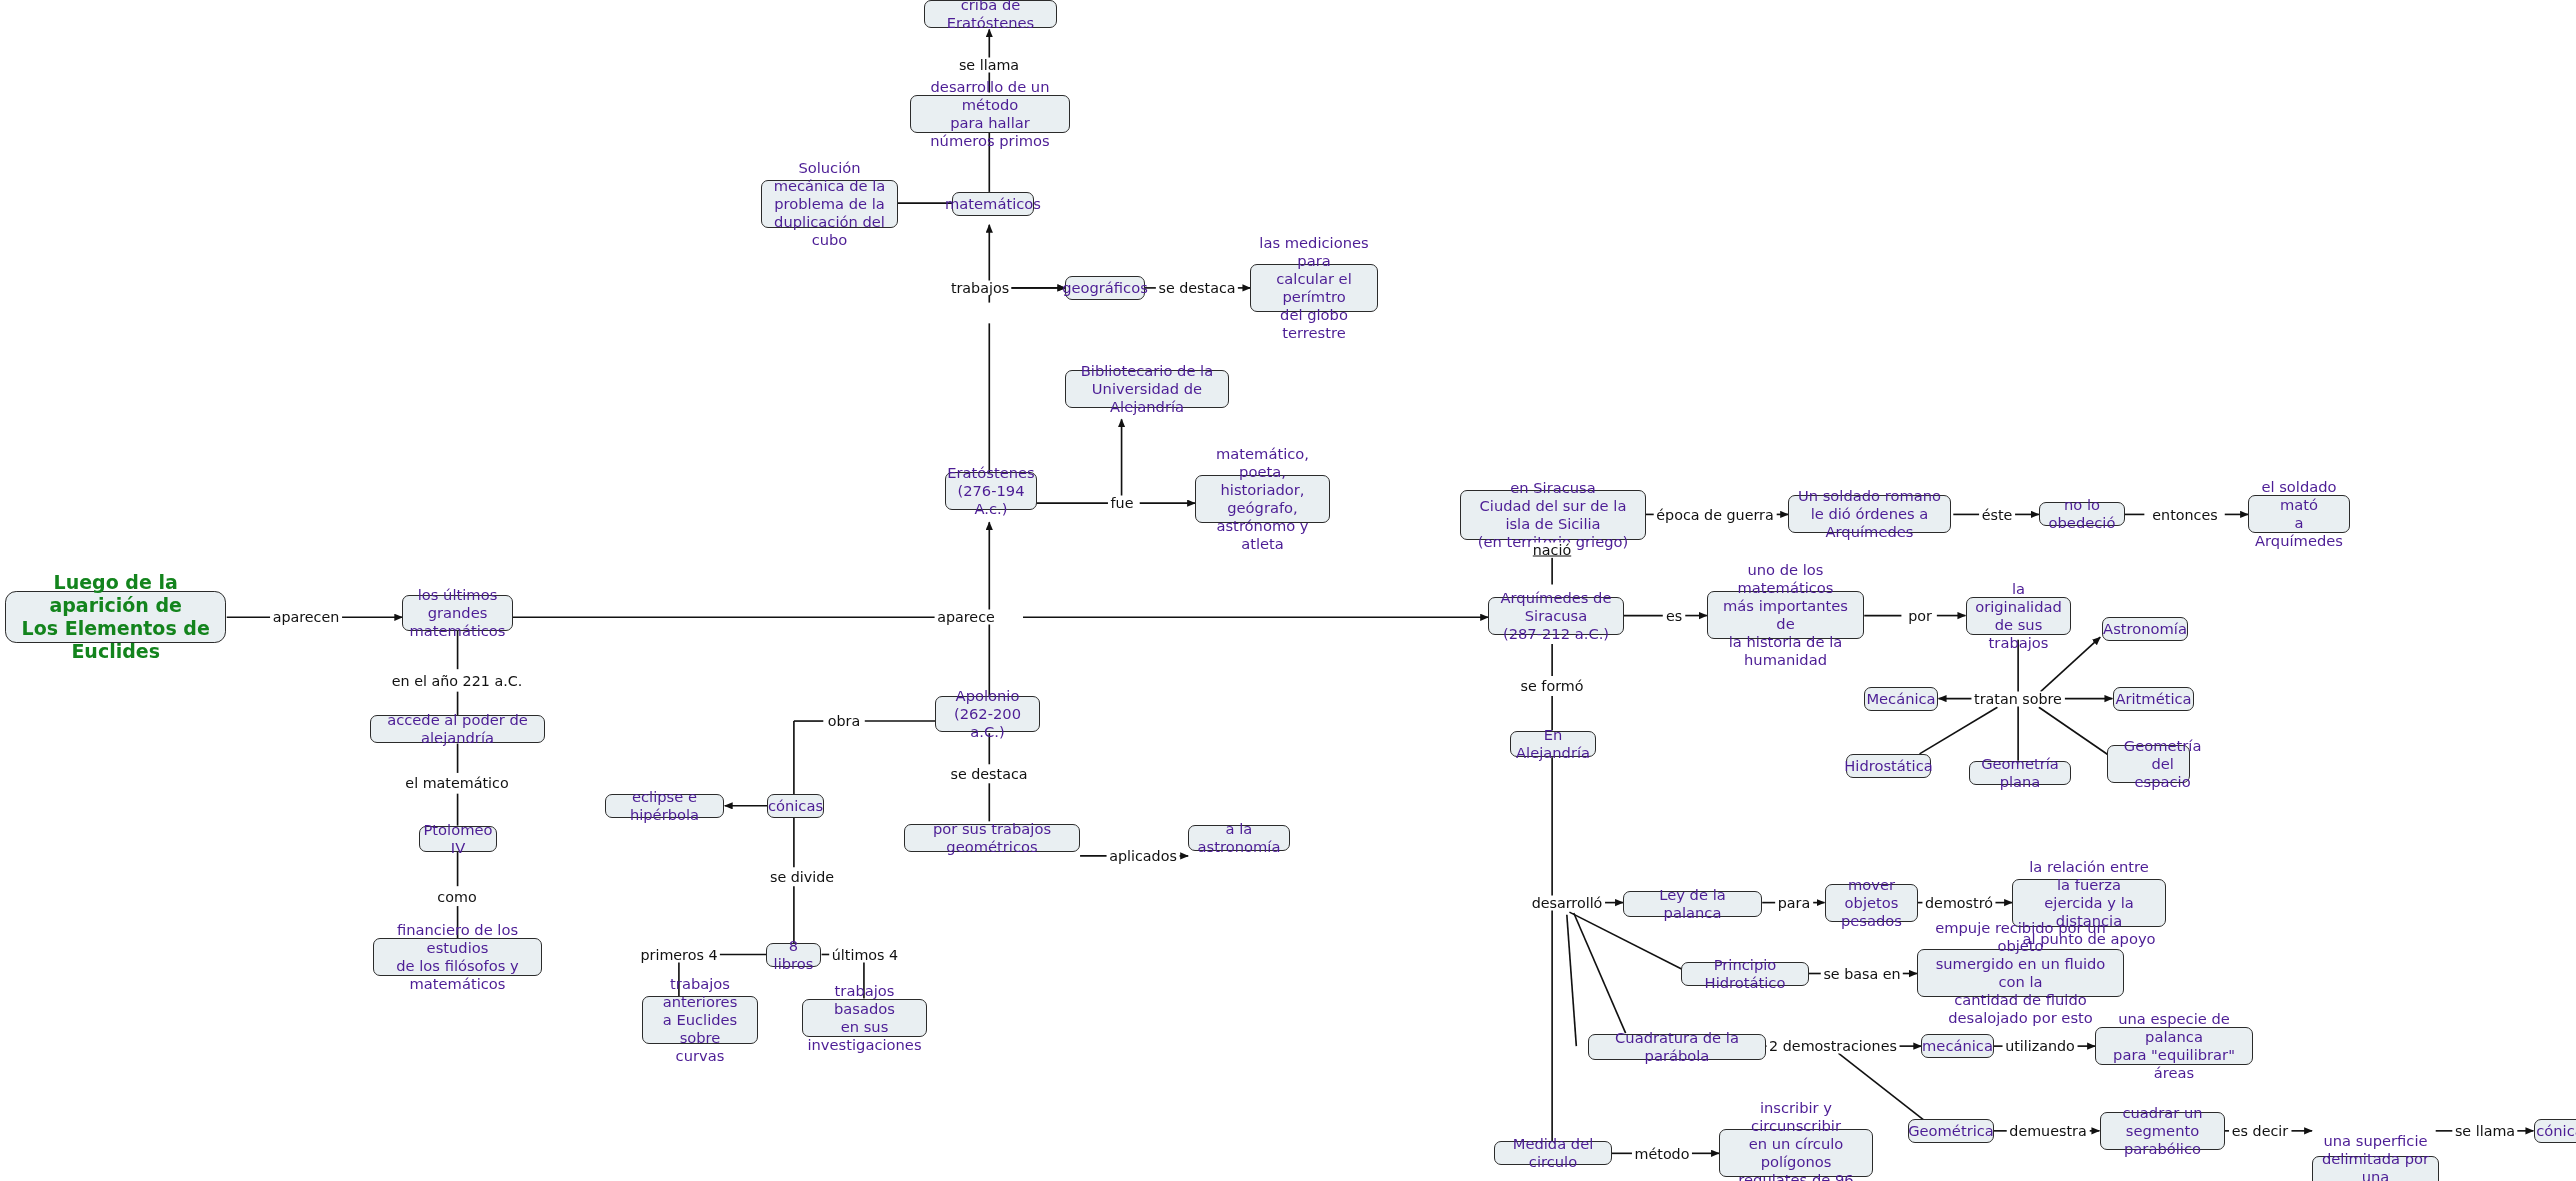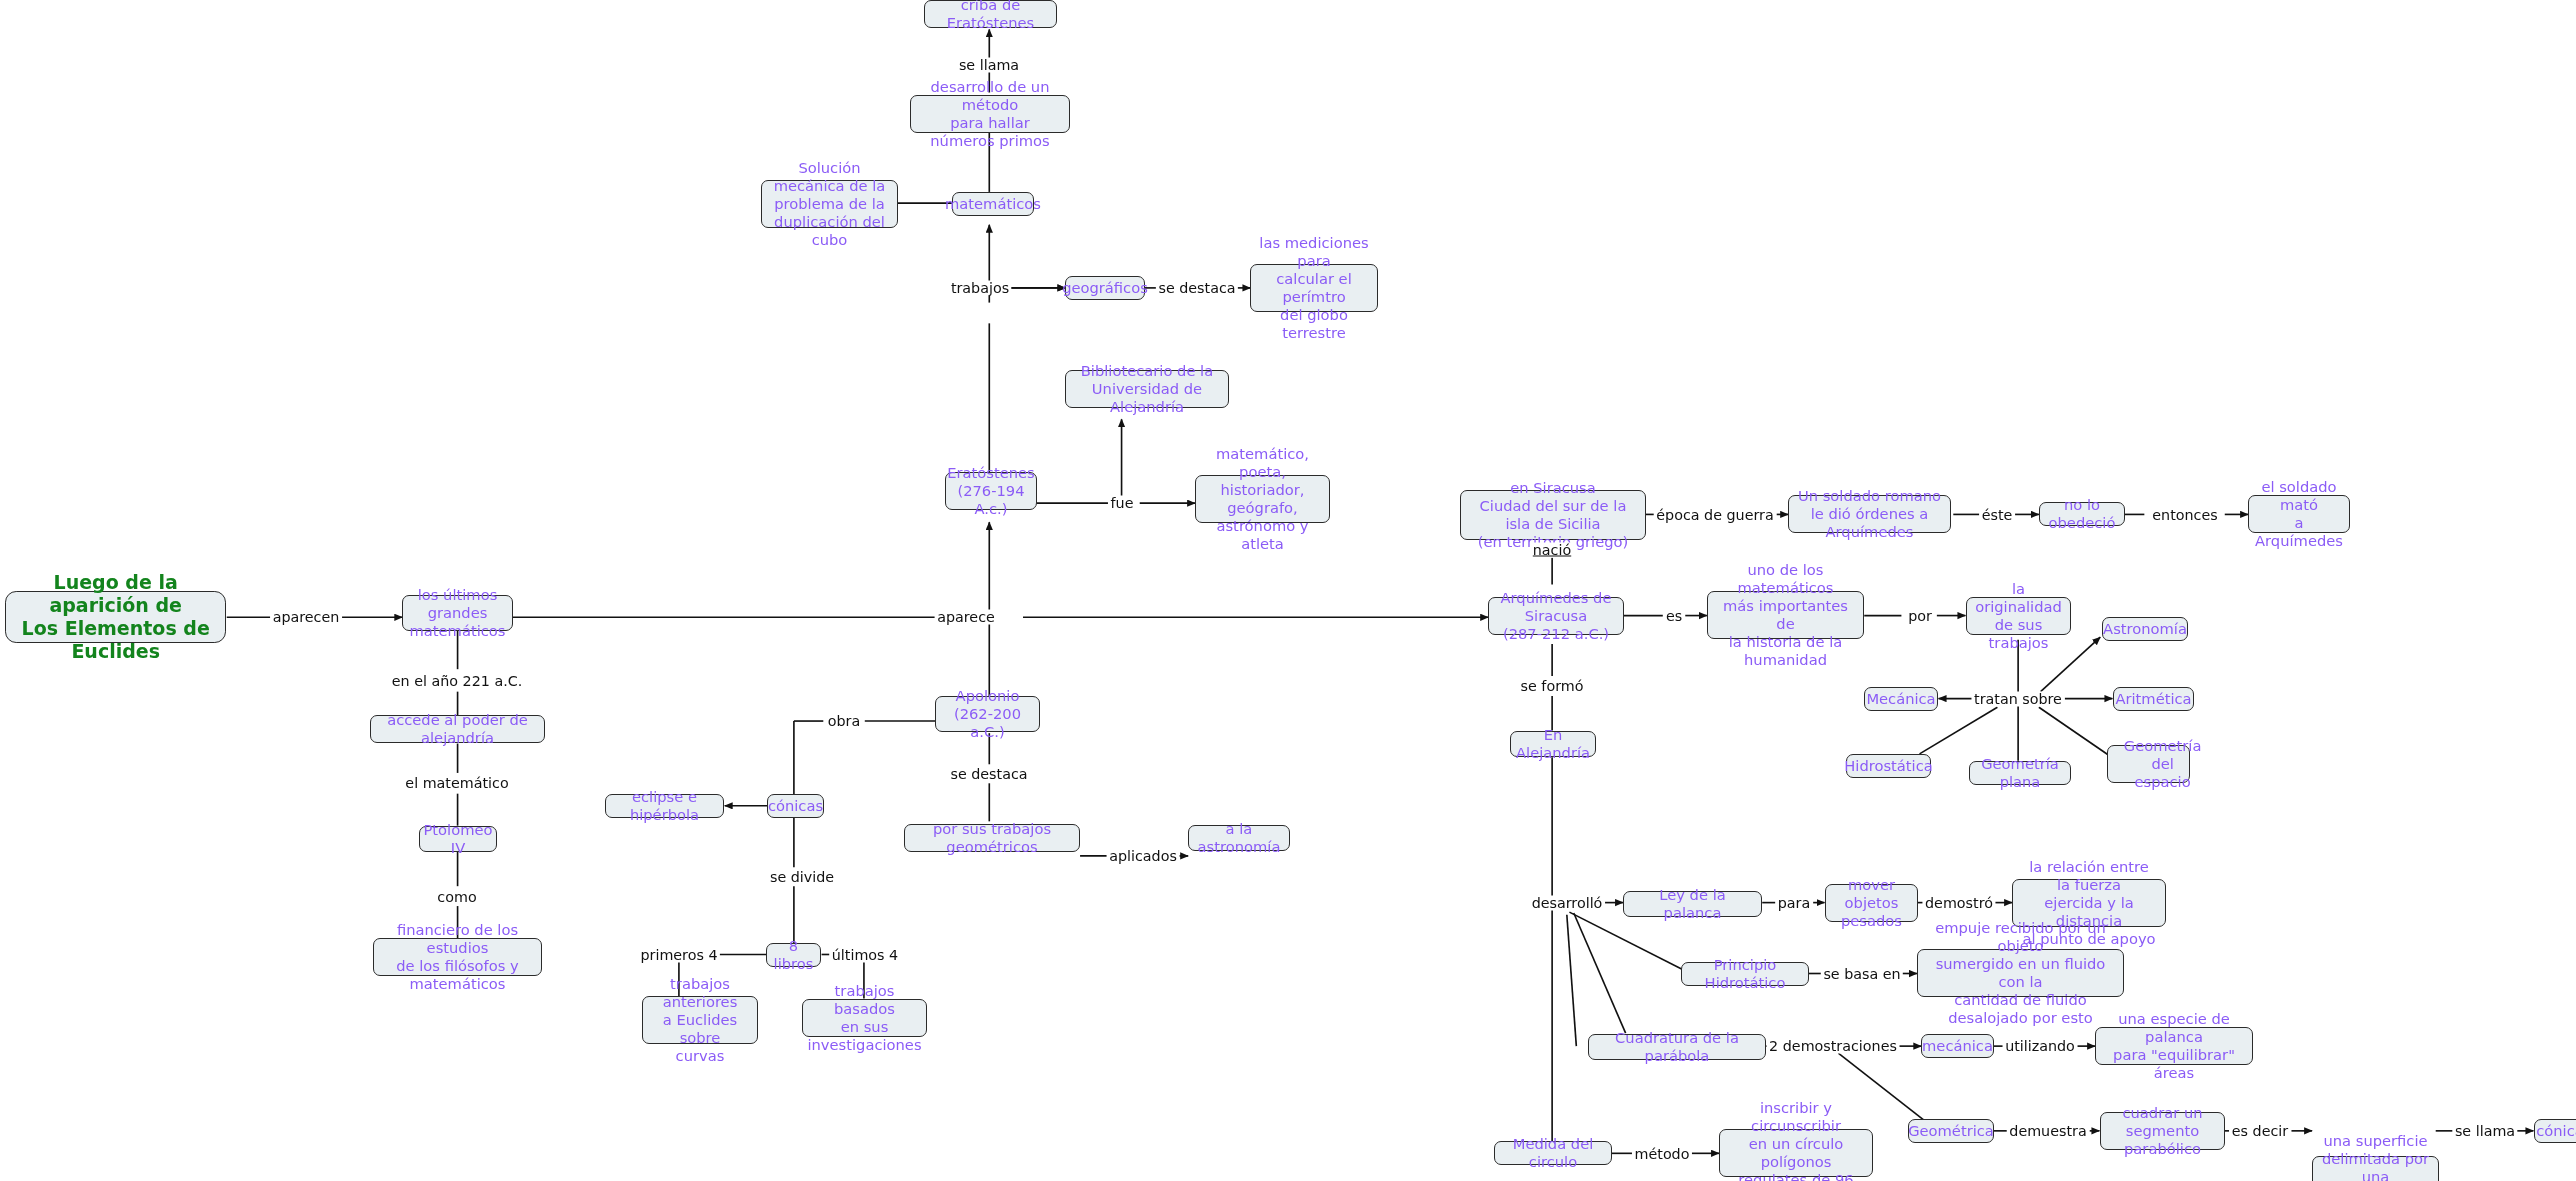--- a/index.html
+++ b/index.html
@@ -5,21 +5,21 @@
   html,body{margin:0;padding:0;background:#ffffff;}
   body{font-family:"DejaVu Sans","Liberation Sans",sans-serif;}
   #canvas{position:relative;width:2576px;height:1181px;background:#fff;overflow:hidden;}
   #wires{position:absolute;left:0;top:0;width:2576px;height:1181px;}
   .node{
     position:absolute;
     box-sizing:border-box;
     background:#e9eff2;
     border:1.4px solid #2b2b2b;
     border-radius:7px;
-    color:#8b5cf6;
+    color:#4c1d95;
     font-size:14.7px;
     line-height:1.22;
     text-align:center;
     display:flex;
     align-items:center;
     justify-content:center;
     padding:3.5px 7.8px;
     white-space:pre-line;
     z-index:3;
   }

